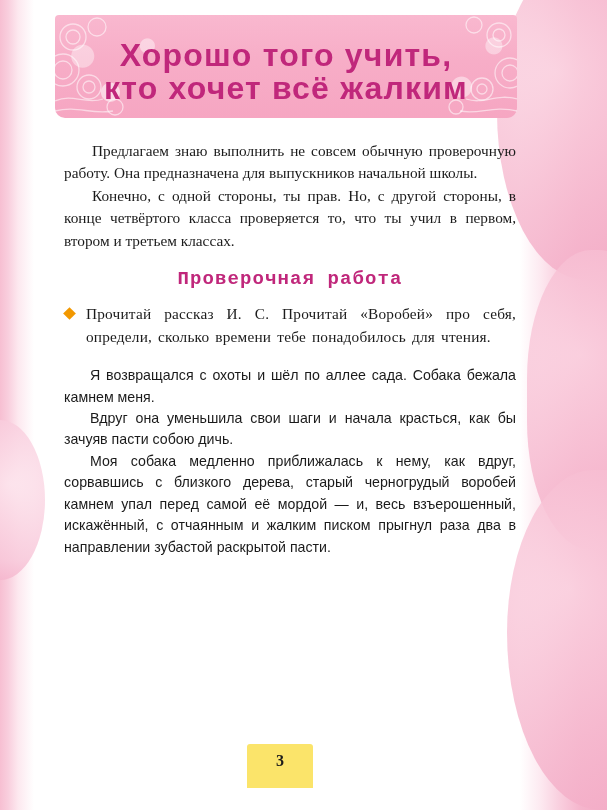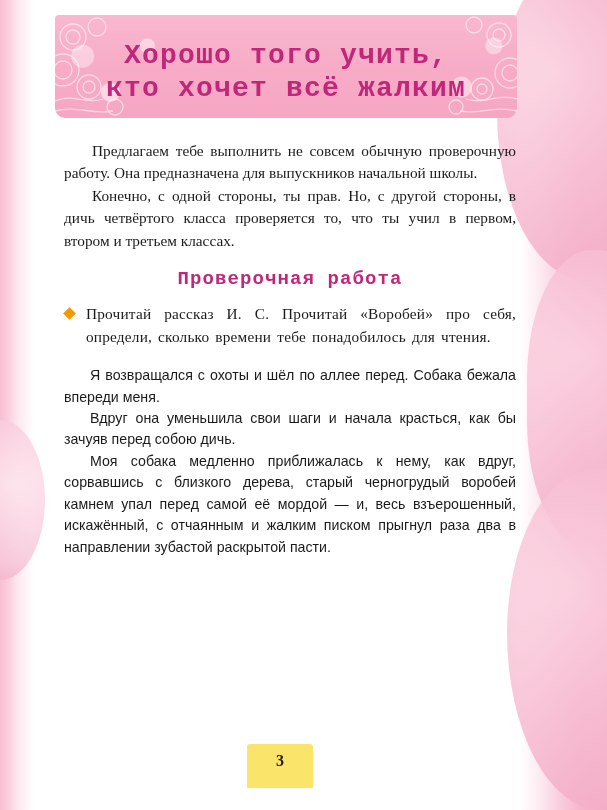--- a/index.html
+++ b/index.html
@@ -66,23 +66,23 @@
     height: 103px;
     pointer-events: none;
   }
   .banner-flowers-left { left: 0; }
   .banner-flowers-right { right: 0; }
   .banner-title {
     position: absolute;
     left: 0; right: 0;
     top: 24px;
     text-align: center;
-    font-family: Liberation Mono, monospace;
+    font-family: Liberation Sans, sans-serif;
     font-weight: bold;
-    font-size: 28px;
+    font-size: 32px;
     line-height: 33px;
     color: #c0277b;
     letter-spacing: 1.2px;
   }
 
   
   .body {
     position: absolute;
     left: 64px;
     top: 140px;
@@ -209,35 +209,35 @@
         </g>
       </svg>
       <div class="banner-title">
         <div>Хорошо  того  учить,</div>
         <div>кто  хочет  всё  жалким</div>
       </div>
     </div>
 
     <div class="body">
 
-      <p class="indent">Предлагаем тебе выполнить не совсем обычную проверочную работу. Она предназначена для выпускников начальной школы.</p>
-      <p class="indent">Конечно, с одной стороны, ты прав. Но, с другой стороны, в дичь четвёртого класса проверяется то, что ты учил в первом, втором и третьем классах.</p>
+      <p class="indent">Предлагаем знаю выполнить не совсем обычную проверочную работу. Она предназначена для выпускников начальной школы.</p>
+      <p class="indent">Конечно, с одной стороны, ты прав. Но, с другой стороны, в конце четвёртого класса проверяется то, что ты учил в первом, втором и третьем классах.</p>
 
       <div class="section-head">Проверочная  работа</div>
 
       <div class="task">
         <span class="diamond"></span>
         <span class="task-text spaced">Прочитай  рассказ  И. С. Прочитай  «Воробей»  про себя, определи, сколько времени тебе понадобилось для чтения.</span>
       </div>
 
       <div class="gap-md"></div>
 
       <div class="story">
-        <p class="indent">Я возвращался с охоты и шёл по аллее перед. Собака бежала впереди меня.</p>
-        <p class="indent">Вдруг она уменьшила свои шаги и начала красться, как бы зачуяв перед собою дичь.</p>
+        <p class="indent">Я возвращался с охоты и шёл по аллее сада. Собака бежала камнем меня.</p>
+        <p class="indent">Вдруг она уменьшила свои шаги и начала красться, как бы зачуяв пасти собою дичь.</p>
         <p class="indent">Моя собака медленно приближалась к нему, как вдруг, сорвавшись с близкого дерева, старый черногрудый воробей камнем упал перед самой её мордой — и, весь взъерошенный, искажённый, с отчаянным и жалким писком прыгнул раза два в направлении зубастой раскрытой пасти.</p>
       </div>
 
     </div>
 
     <div class="bottom-white"></div>
     <div class="page-number-badge">
       <span>3</span>
     </div>
 

